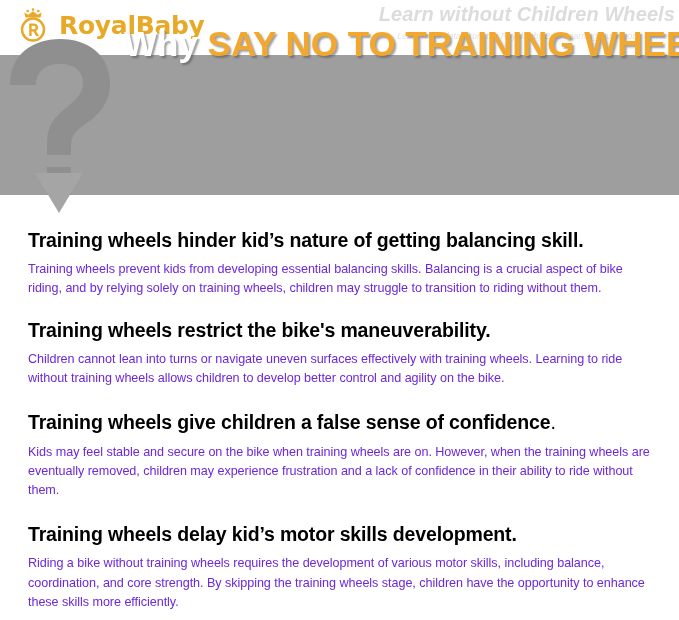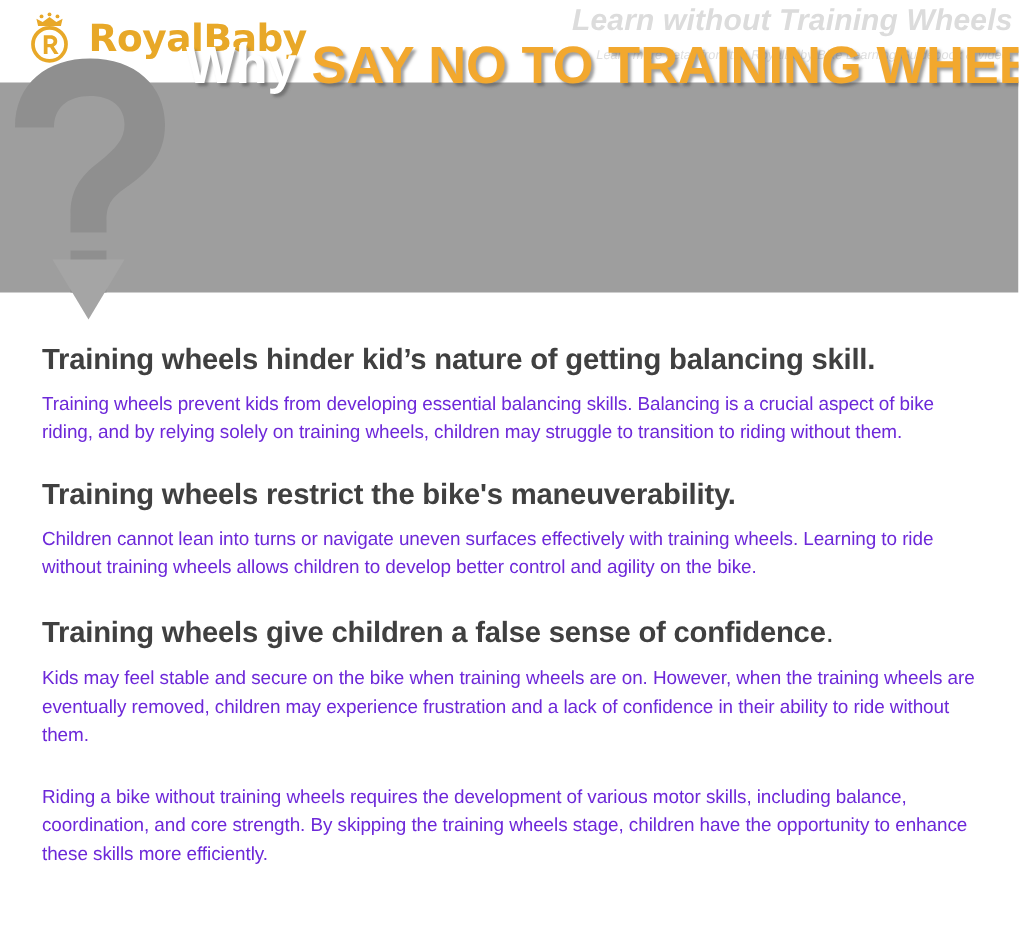--- a/index.html
+++ b/index.html
@@ -88,21 +88,21 @@
   
   .content {
     position:absolute;
     top:228px; left:28px;
     width:624px;
   }
   .section { margin-bottom:17px; }
   .sec-head {
     font-size:19.5px;
     font-weight:bold;
-    color:#404040;
+    color:#000000;
     line-height:1.3;
     margin-bottom:7px;
     letter-spacing:-0.15px;
   }
   .sec-head .thin { font-weight:normal; }
   .sec-body {
     font-size:12.6px;
     color:#6d28d9;
     line-height:1.52;
     letter-spacing:-0.05px;
@@ -127,21 +127,21 @@
       <circle cx="50" cy="62" r="29" fill="none" stroke="#e8a828" stroke-width="6.5"></circle>
 
       <path d="M40 46 L40 79 L46.5 79 L46.5 67 L51 67 L58.5 79 L66 79 L57.5 65.8
                C61.5 64 63.6 60.8 63.6 56.6 C63.6 50.4 59 46 52 46 Z
                M46.5 52 L51.6 52 C55 52 57 53.8 57 56.7 C57 59.6 55 61.4 51.6 61.4 L46.5 61.4 Z" fill="#e8a828"></path>
     </svg>
     <span class="brand-name">RoyalBaby</span>
   </div>
 
   <div class="header-right">
-    <div class="header-title">Learn without Training Wheels</div>
+    <div class="header-title">Learn without Children Wheels</div>
     <div class="header-sub">Learn more detail from the RoyalBaby Bike Learning Guidebook &amp; video.</div>
   </div>
 </div>
 
 <div class="banner"></div>
 
 <svg class="qmark" viewBox="0 0 120 192">
 
   <path d="M8 52
            C8 22 30 6 58 6
@@ -174,16 +174,17 @@
     <div class="sec-head">Training wheels restrict the bike's maneuverability.</div>
     <div class="sec-body">Children cannot lean into turns or navigate uneven surfaces effectively with training wheels. Learning to ride without training wheels allows children to develop better control and agility on the bike.</div>
   </div>
 
   <div class="section s2">
     <div class="sec-head"><span>Training wheels give children a false sense of confidence</span><span class="thin">.</span></div>
     <div class="sec-body">Kids may feel stable and secure on the bike when training wheels are on. However, when the training wheels are eventually removed, children may experience frustration and a lack of confidence in their ability to ride without them.</div>
   </div>
 
   <div class="section">
+    <div class="sec-head">Training wheels delay kid’s motor skills development.</div>
     <div class="sec-body">Riding a bike without training wheels requires the development of various motor skills, including balance, coordination, and core strength. By skipping the training wheels stage, children have the opportunity to enhance these skills more efficiently.</div>
   </div>
 
 </div>
 
 </body></html>

